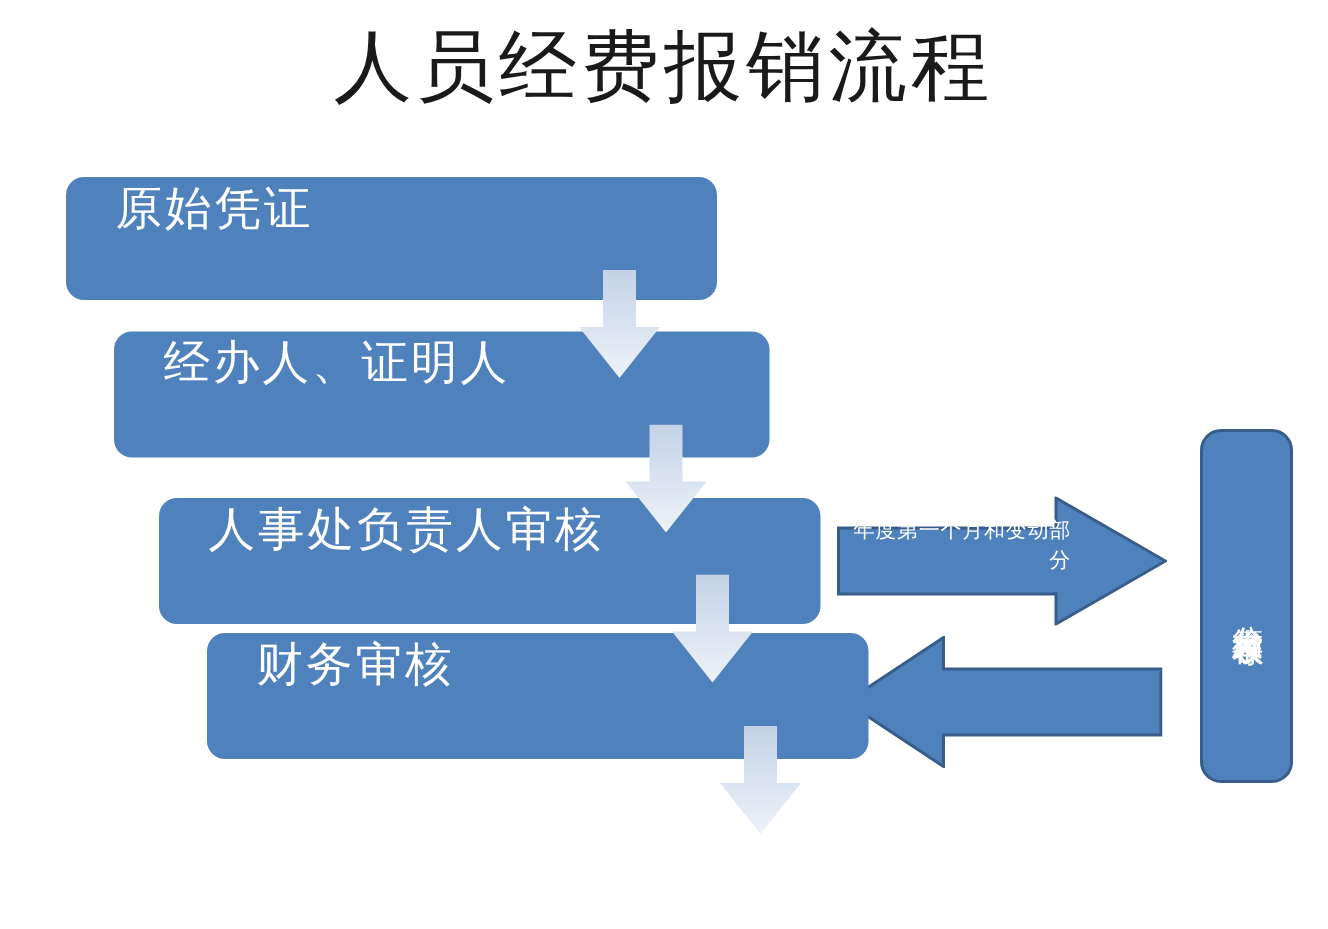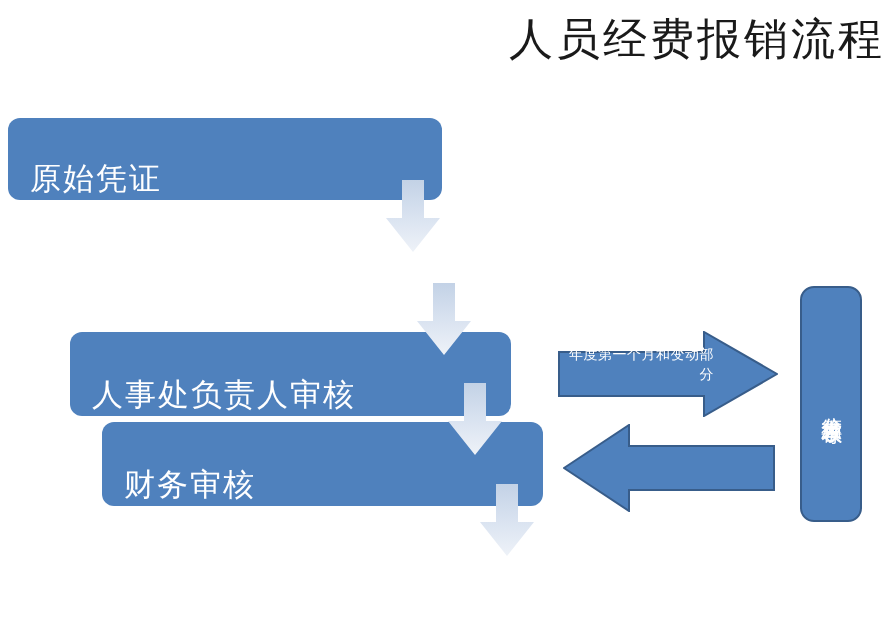--- a/index.html
+++ b/index.html
@@ -21,44 +21,45 @@
     width: 885px;
     height: 619px;
   }
 
   
   .title {
     position: absolute;
     left: 0;
     top: 10px;
     width: 885px;
-    text-align: right;
-    font-family: "Liberation Serif", "DejaVu Serif", serif;
-    font-size: 44px;
+    text-align: center;
+    font-family: "Liberation Serif", "DejaVu Serif", serif;
+    font-size: 52px;
     letter-spacing: 3px;
     color: #1a1a1a;
     white-space: nowrap;
     user-select: none;
   }
 
   
   .pbox {
     position: absolute;
     box-sizing: border-box;
     background: #4f81bd;
     border-radius: 12px;
     color: #ffffff;
     font-family: "Liberation Serif", "DejaVu Serif", serif;
     font-size: 31px;
     letter-spacing: 2px;
     display: flex;
-    align-items: flex-end;
-    padding-left: 22px;
+    align-items: flex-start;
+    padding-left: 33px;
     white-space: nowrap;
     z-index: 3;
+    margin-left: 36px;
   }
 
   
   .downarrow {
     position: absolute;
     z-index: 5;
   }
 
   
   .vbox {
@@ -121,20 +122,23 @@
         <linearGradient id="gdA1" x1="0" y1="0" x2="0" y2="1">
           <stop offset="0%" stop-color="#c3d2e6"></stop>
           <stop offset="55%" stop-color="#dbe4f1"></stop>
           <stop offset="100%" stop-color="#eef2f8"></stop>
         </linearGradient>
       </defs>
       <polygon points="16,0 38,0 38,38 54,38 27,72 0,38 16,38" fill="url(#gdA1)"></polygon>
     </svg>
   </div>
 
+  <div class="pbox" style="left:40px; top:221px; width:437px; height:84px;">
+    <span>经办人、证明人</span>
+  </div>
 
   <div class="downarrow" style="left:417px; top:283px; width:54px; height:72px;">
     <svg width="54" height="72" viewBox="0 0 54 72">
       <defs>
         <linearGradient id="gdA2" x1="0" y1="0" x2="0" y2="1">
           <stop offset="0%" stop-color="#c3d2e6"></stop>
           <stop offset="55%" stop-color="#dbe4f1"></stop>
           <stop offset="100%" stop-color="#eef2f8"></stop>
         </linearGradient>
       </defs>

